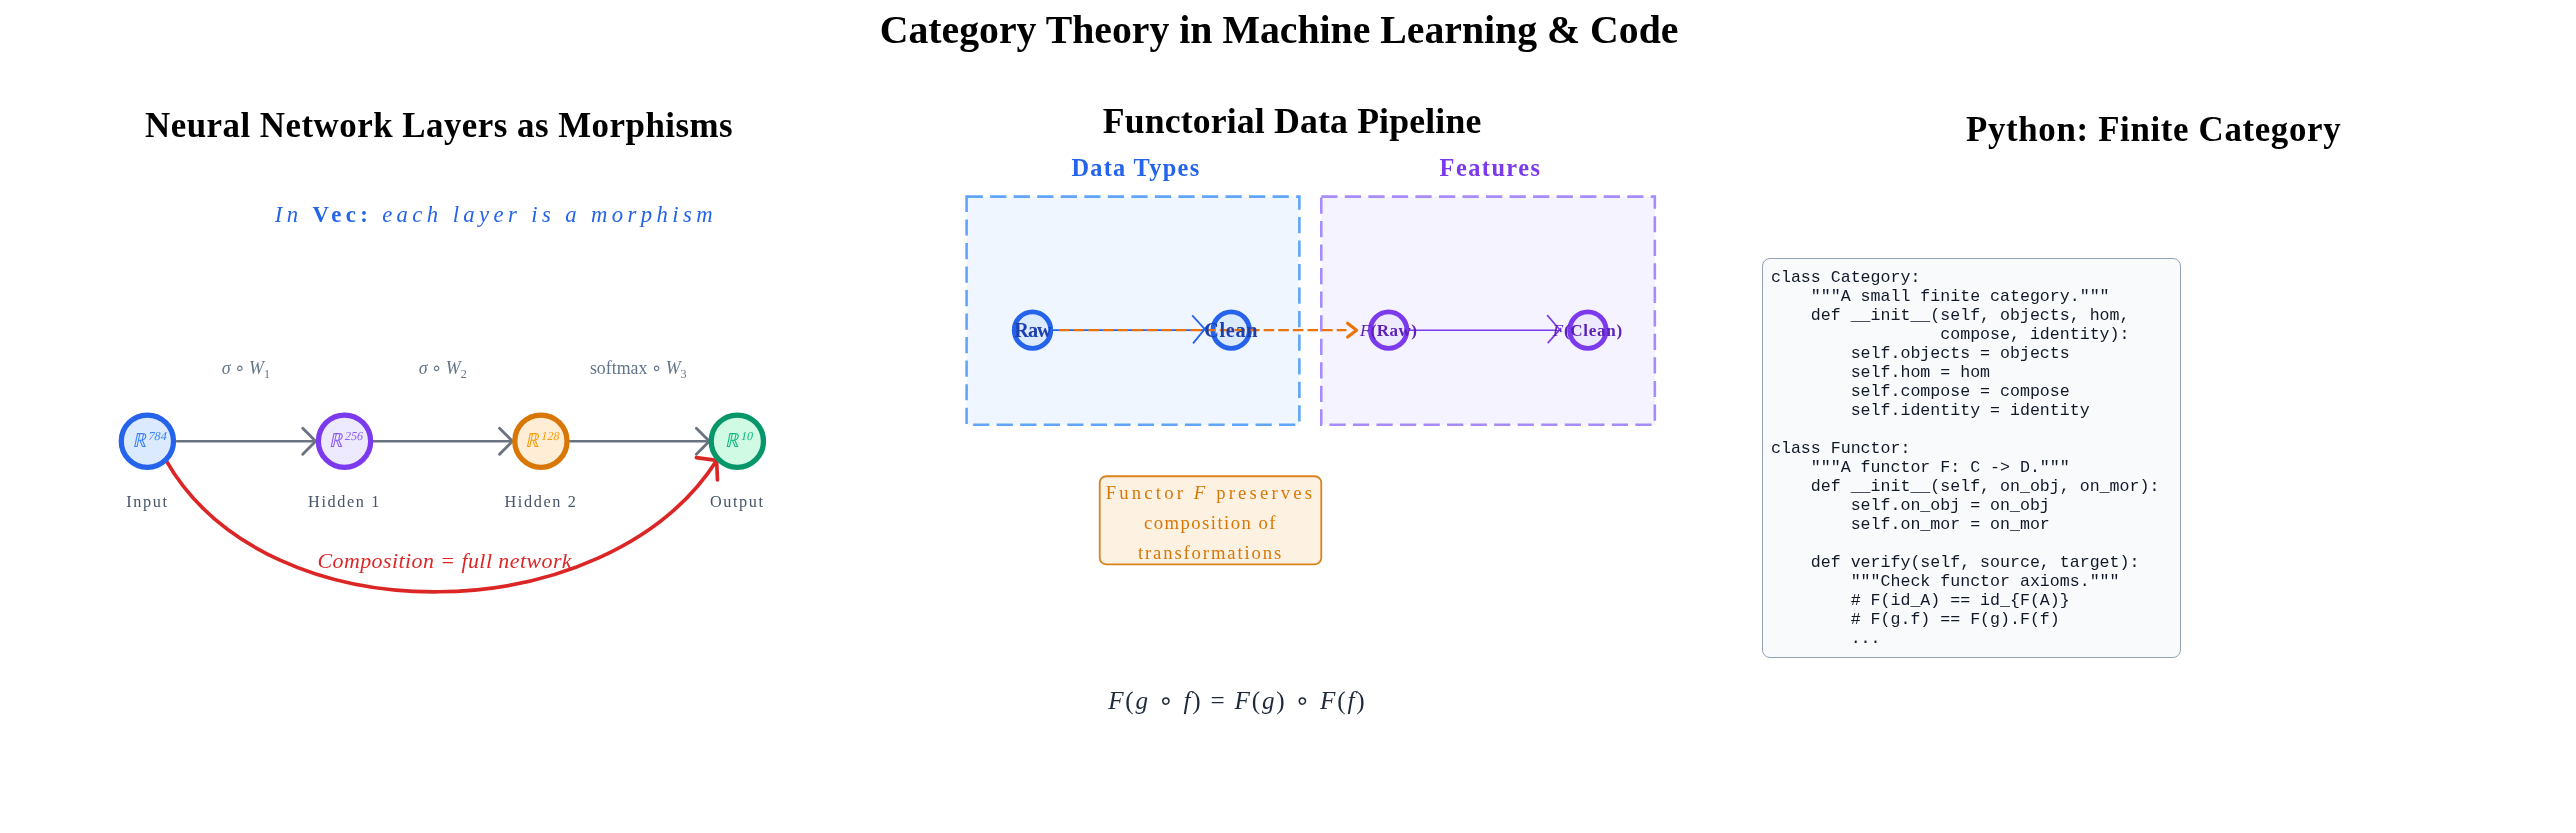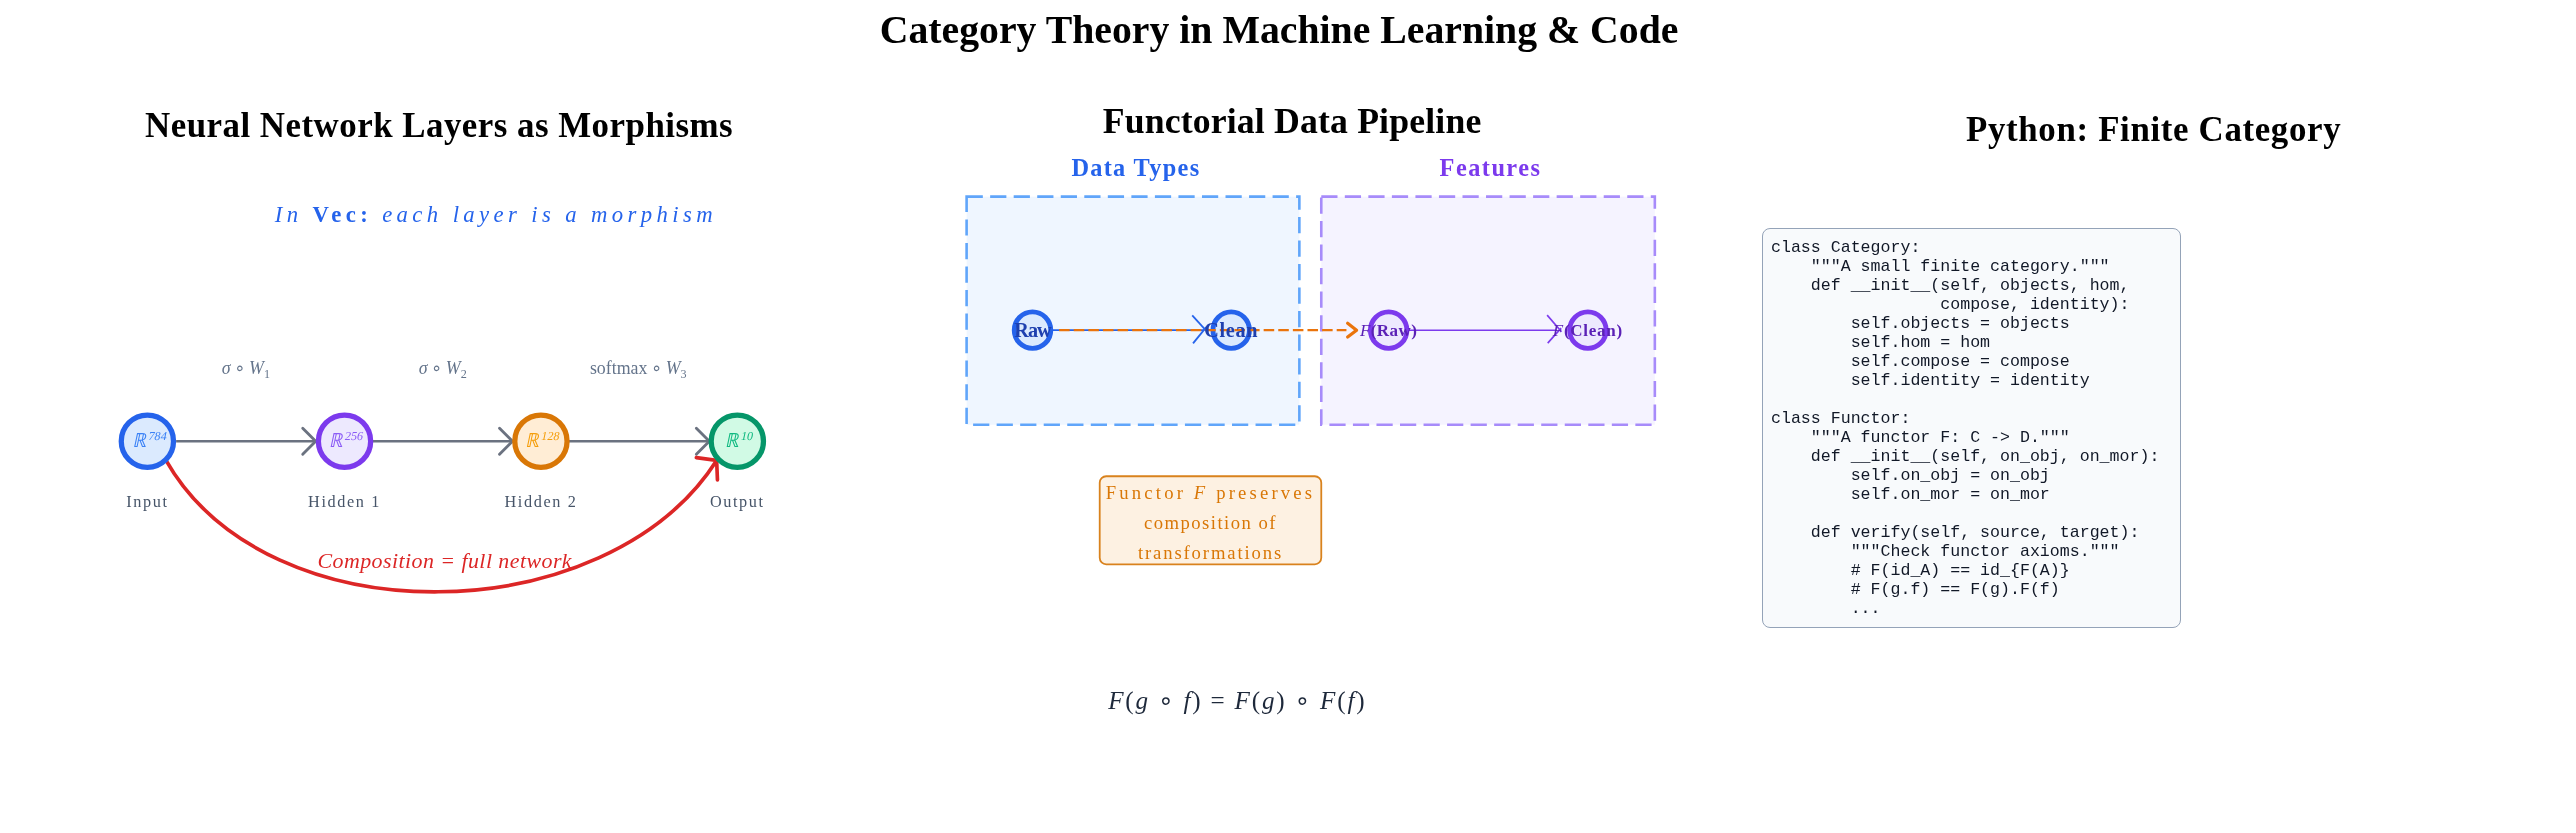--- a/index.html
+++ b/index.html
@@ -1,19 +1,19 @@
 <!DOCTYPE html>
 <html style="font-size:13px"><head>
 <meta charset="utf-8">
 <style>
   html,body{margin:0;padding:0;background:#ffffff;}
   .page{position:relative;width:2576px;height:834px;background:#ffffff;overflow:hidden;}
   svg text{font-family:"Liberation Serif",serif;}
   pre.code{
-    position:absolute; left:1762px; top:228px; width:419px; height:400px;
+    position:absolute; left:1762px; top:258px; width:419px; height:400px;
     box-sizing:border-box; margin:0;
     background:#f8fafc; border:1.9px solid #94a3b8; border-radius:8px;
     font-family:"Liberation Mono",monospace; font-size:16.6px; line-height:19px;
     color:#111827; padding:9px 0 0 8px; overflow:hidden;
   }
 </style>
 </head>
 <body>
 <div class="page">
 <svg width="2576" height="834" viewBox="0 0 3174 1027">

